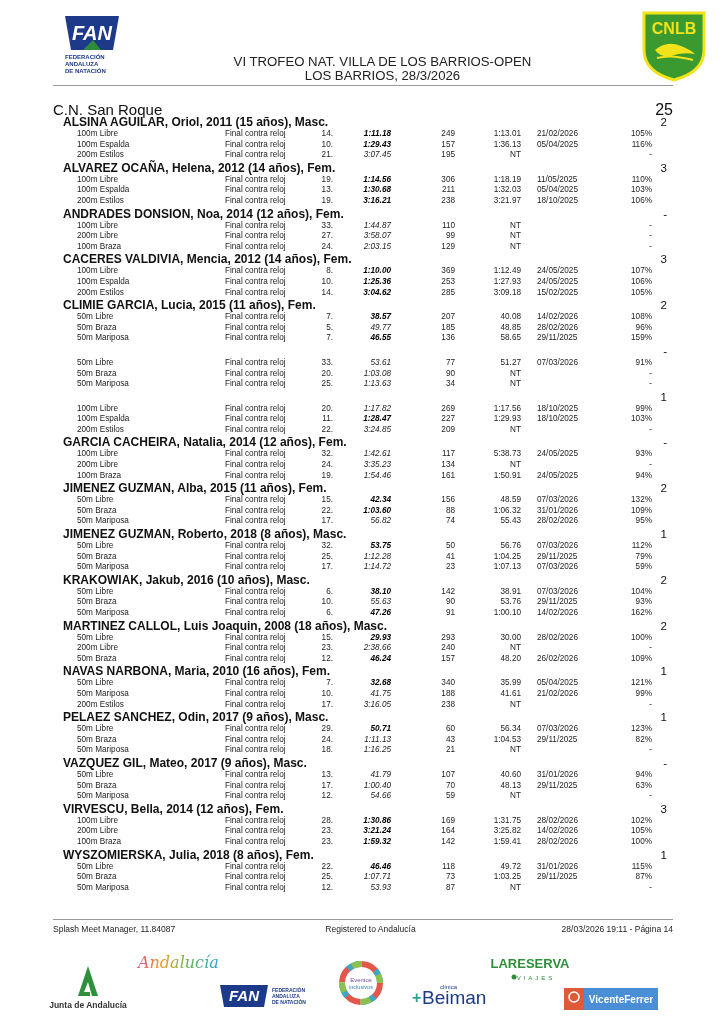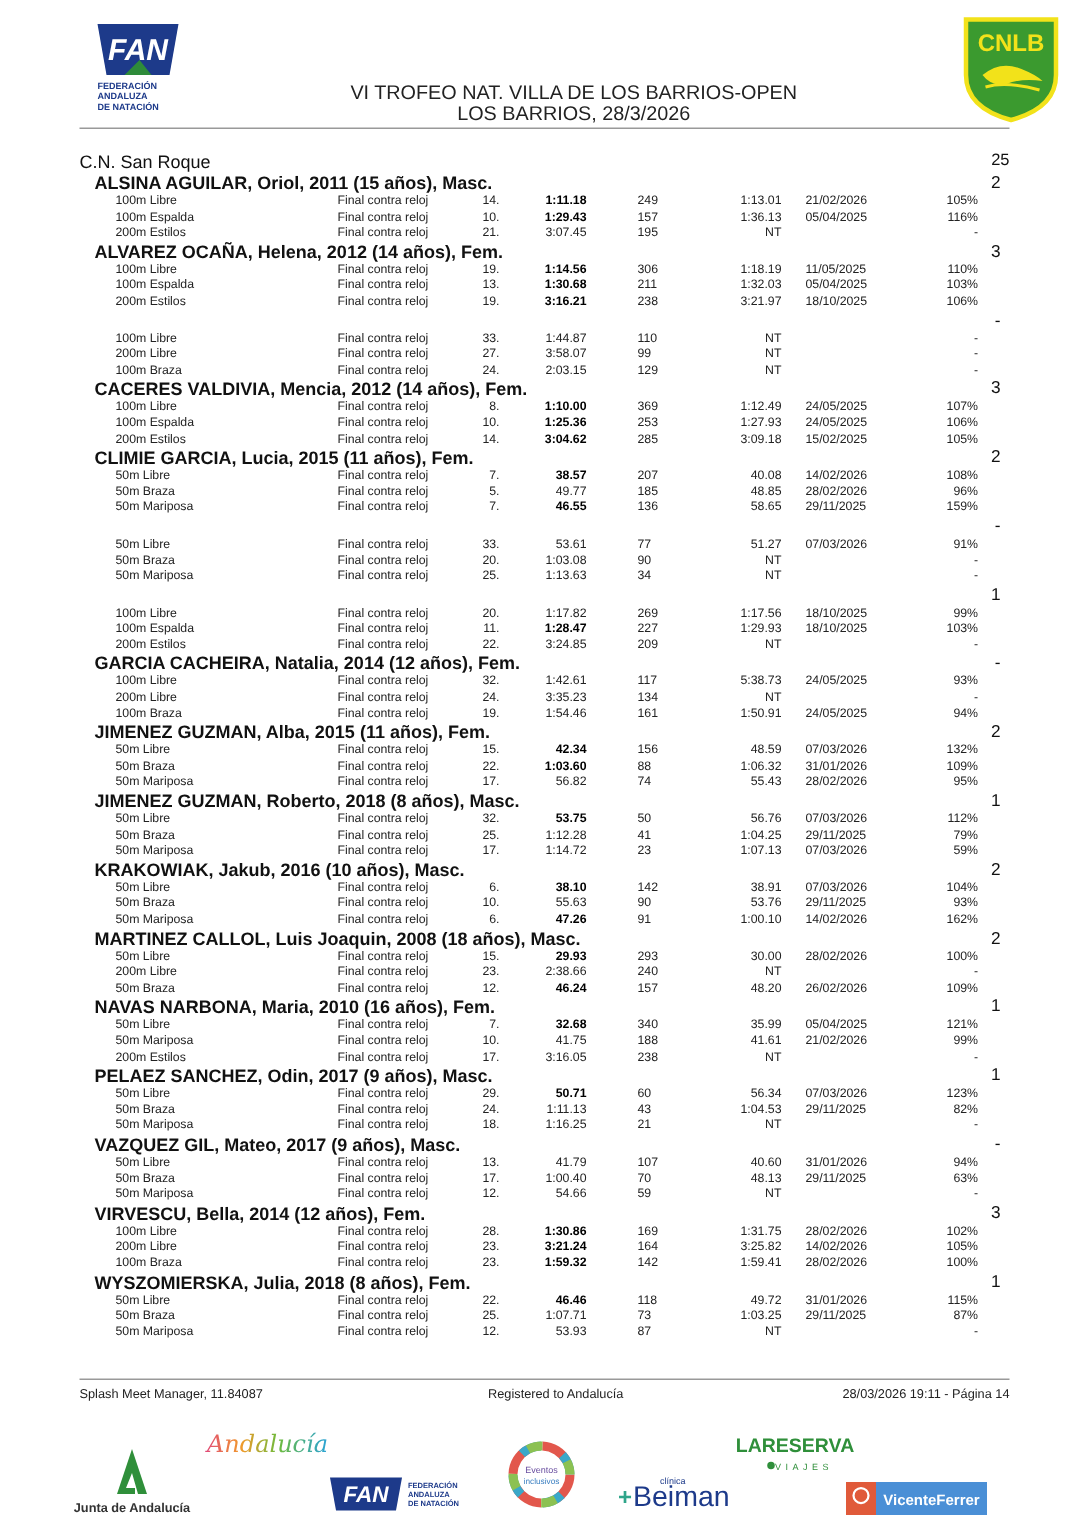--- a/index.html
+++ b/index.html
@@ -10,35 +10,35 @@
   
   #fan-logo { left:57px; top:14px; width:70px; height:64px; }
   #cnlb-logo { left:641px; top:10px; width:66px; height:72px; }
   .title { left:0; width:725px; text-align:center; font-size:13.2px; color:#222; }
   #title1 { top:54px; left:20px; }
   #title2 { top:68px; left:20px; }
   #hdr-rule { left:53px; top:85px; width:620px; height:1px; background:#999; }
 
   
   #club { left:53px; top:101px; width:620px; height:14px; }
-  #club-name { position:absolute; left:0; top:0; font-size:12px; }
-  #club-count { position:absolute; right:0; top:0; font-size:11px; text-align:right; }
+  #club-name { position:absolute; left:0; top:0; font-size:15px; }
+  #club-count { position:absolute; right:0; top:0; font-size:16px; text-align:right; }
 
   #results { position:absolute; left:53px; top:115px; width:620px; }
   .swimmer-head { position:relative; height:14px; }
   .swimmer-name { position:absolute; left:10px; top:0; font-size:12px; white-space:nowrap;font-weight:bold; }
   .swimmer-count { position:absolute; right:6px; top:1px; font-size:11.5px; }
   .row { position:relative; height:10.6px; font-size:8.2px; color:#222; line-height:10.6px; }
   .row span { position:absolute; top:0; white-space:nowrap; }
   .c-event { left:24px; }
   .c-round { left:172px; }
   .c-place { left:256px; width:24px; text-align:right; }
-  .c-time { left:286px; width:52px; text-align:right; }
+  .c-time { left:286px; width:52px; text-align:right;font-style:italic; }
   .c-time.pb { font-weight:bold; color:#000; }
-  .c-pts { left:372px; width:30px; }
+  .c-pts { left:372px; width:30px; text-align:right; }
   .c-prev { left:420px; width:48px; text-align:right; }
   .c-date { left:484px; width:60px; }
   .c-pct { left:565px; width:34px; text-align:right; }
 
   
   #ftr-rule { left:53px; top:919px; width:620px; height:1px; background:#999; }
   .ftr { top:924px; font-size:8.5px; color:#222; }
   #ftr-left { left:53px; }
   #ftr-mid { left:0; width:725px; text-align:center; left:8px; }
   #ftr-right { right:52px; text-align:right; }
@@ -153,20 +153,21 @@
         <span class="c-place">19.</span>
         <span class="c-time pb">3:16.21</span>
         <span class="c-pts">238</span>
         <span class="c-prev">3:21.97</span>
         <span class="c-date">18/10/2025</span>
         <span class="c-pct">106%</span>
       </div>
     </div>
     <div>
       <div class="swimmer-head">
+        <span class="swimmer-name">ANDRADES DONSION, Noa,  2014 (12 años),  Fem.</span>
         <span class="swimmer-count">-</span>
       </div>
       <div class="row">
         <span class="c-event">100m Libre</span>
         <span class="c-round">Final contra reloj</span>
         <span class="c-place">33.</span>
         <span class="c-time">1:44.87</span>
         <span class="c-pts">110</span>
         <span class="c-prev">NT</span>
         <span class="c-date"></span>

